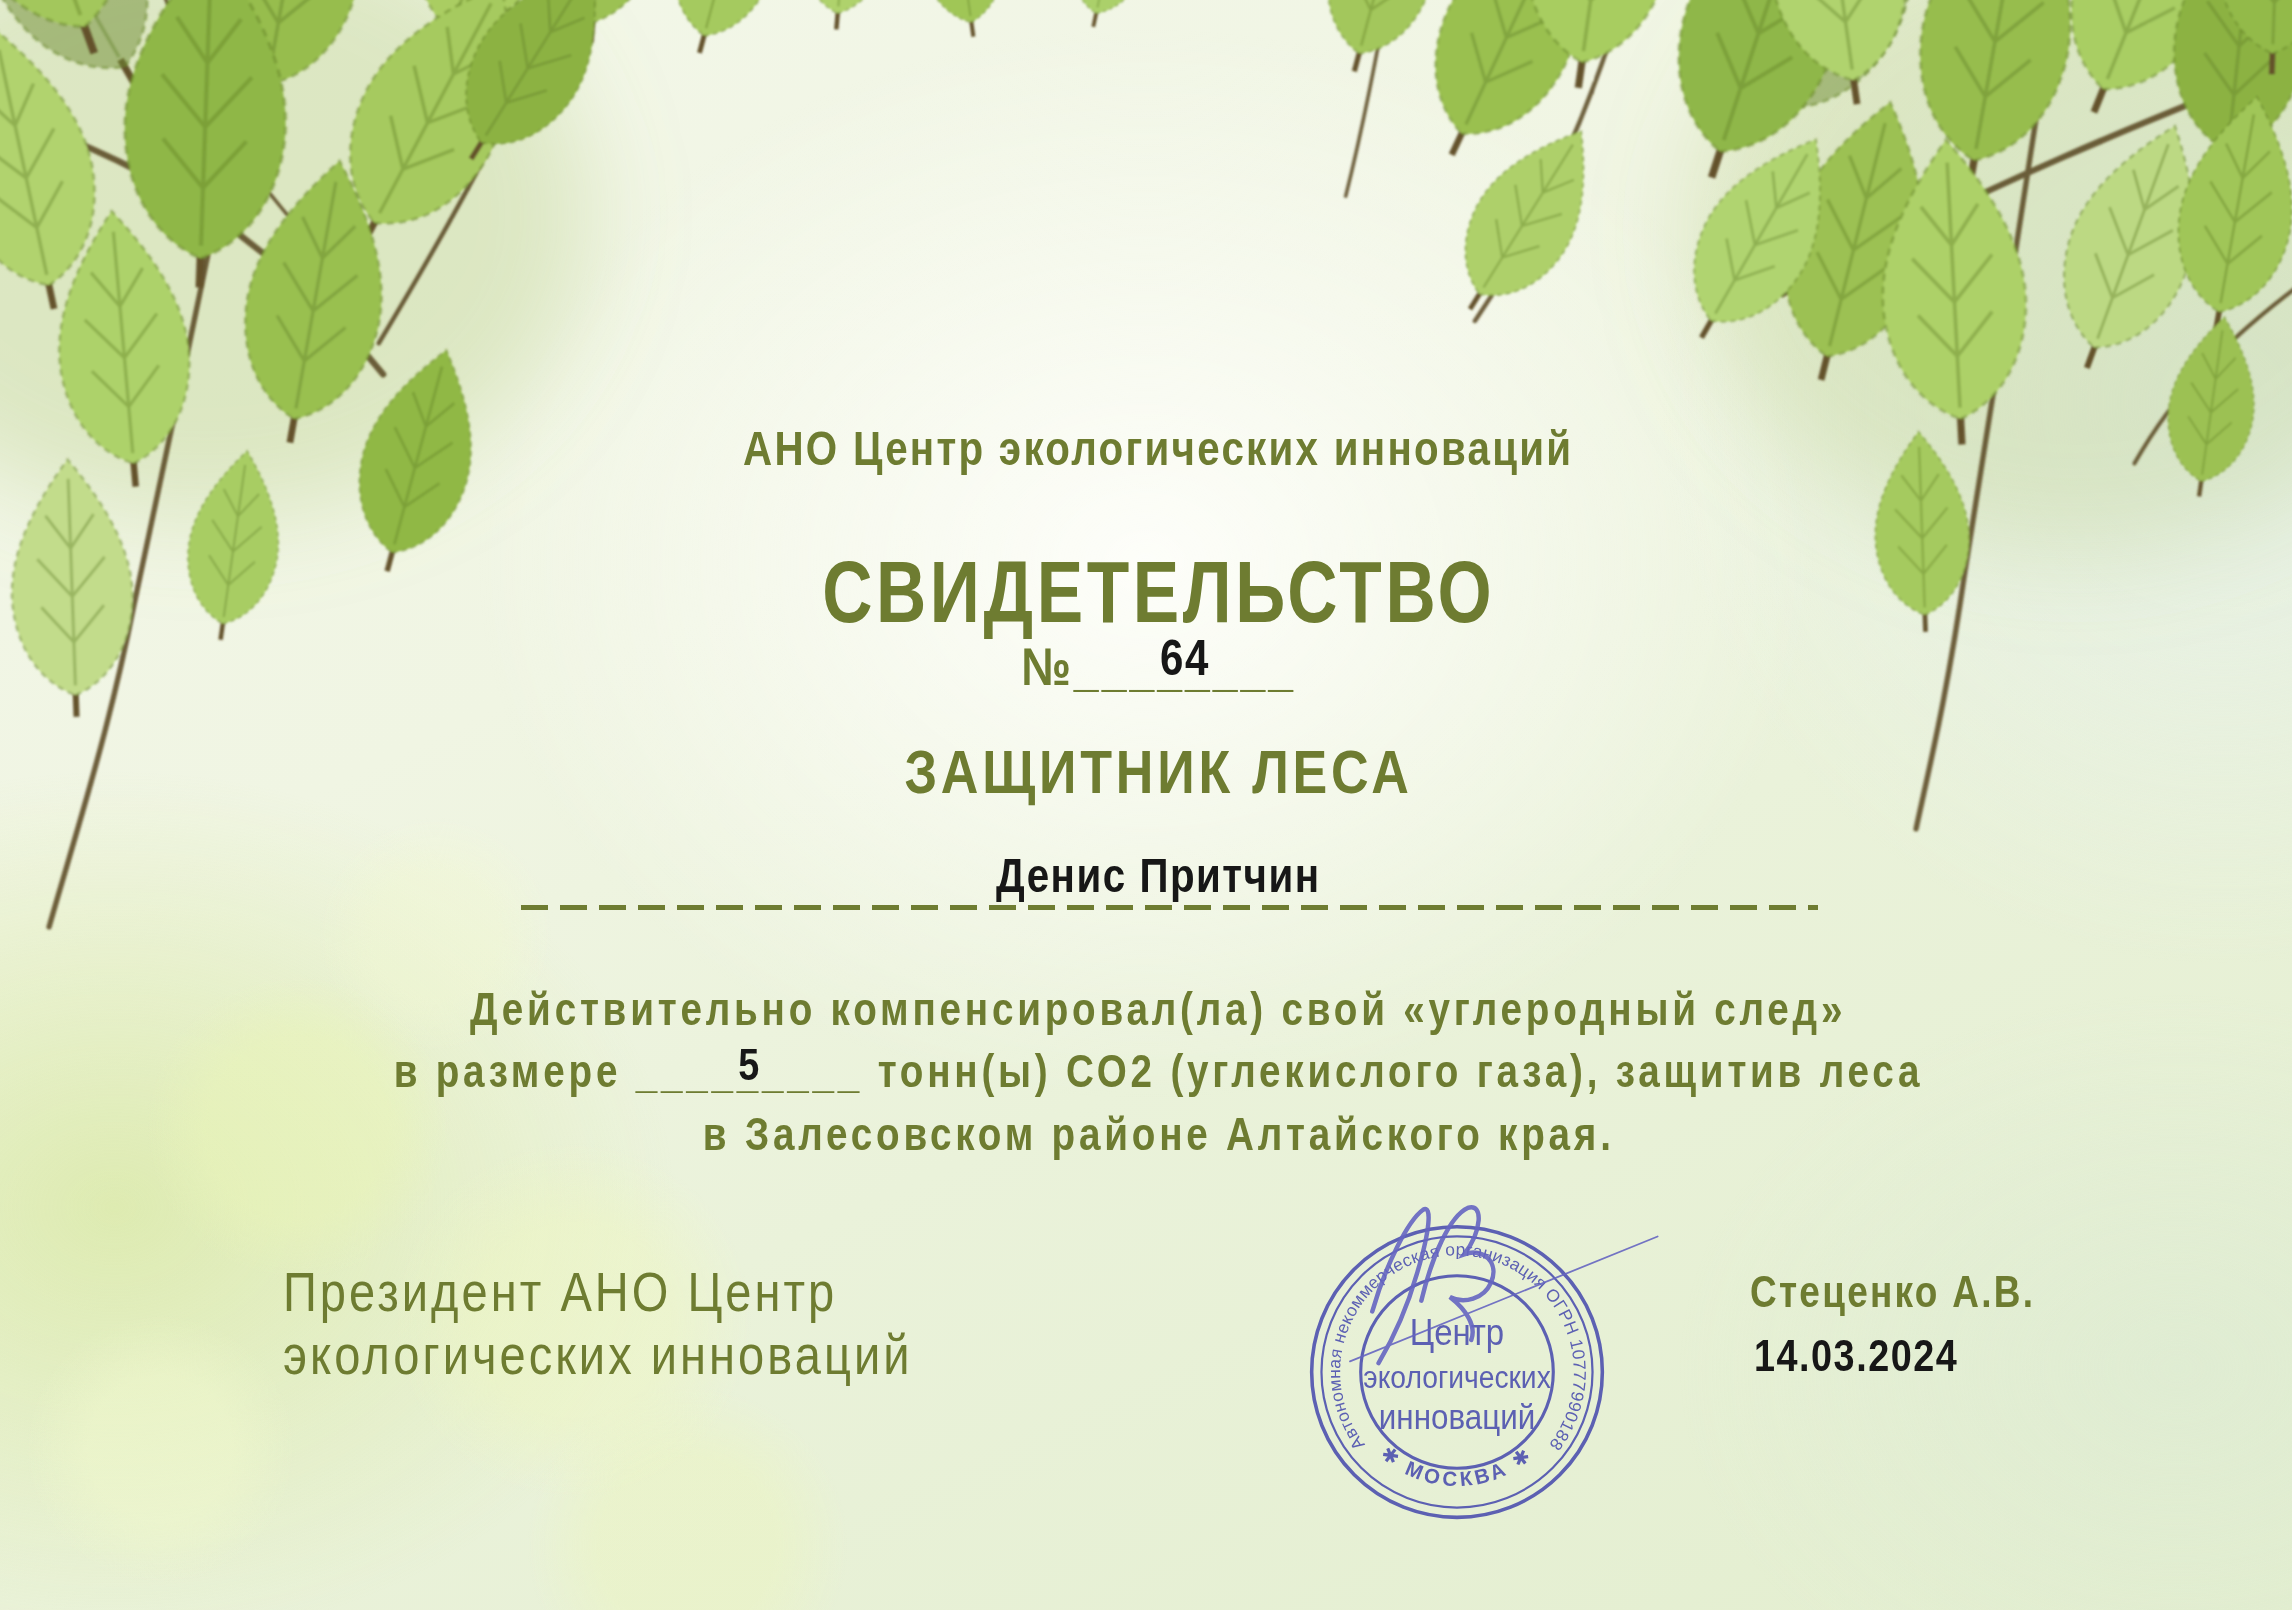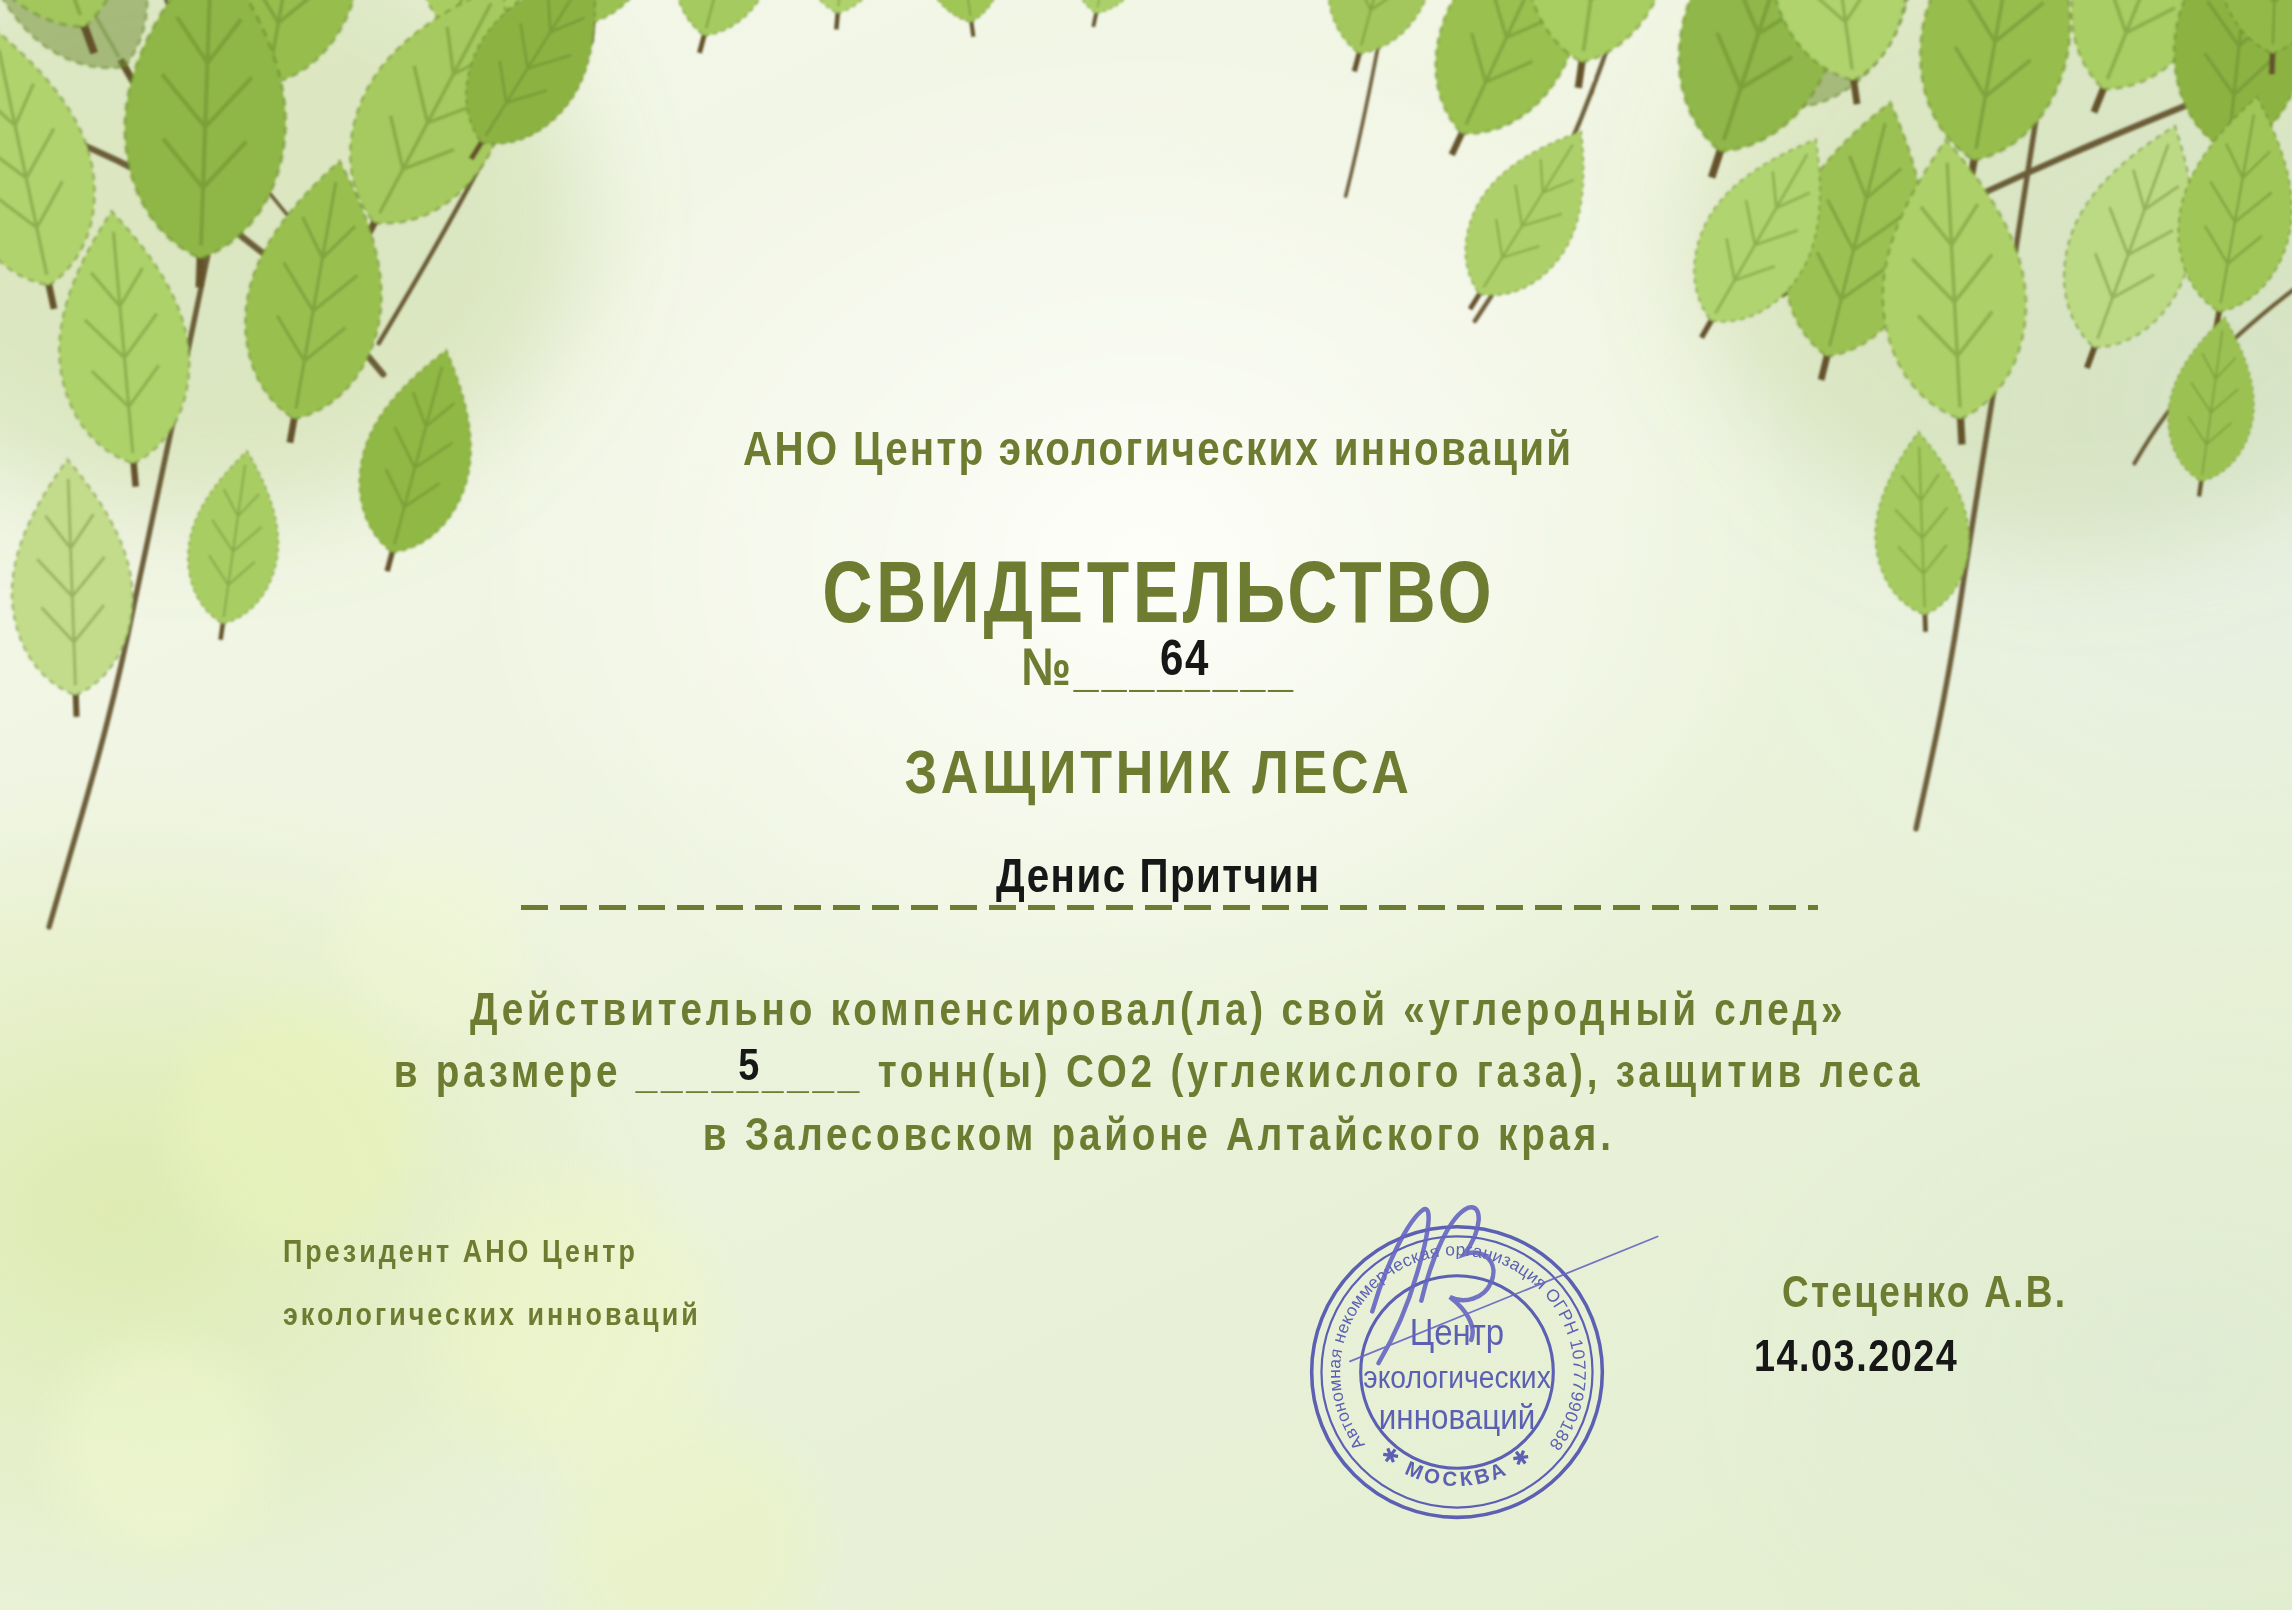--- a/index.html
+++ b/index.html
@@ -35,22 +35,22 @@
   .num-line .fill-value{font-size:50px;}
   .award{top:736px;font-size:62px;font-weight:700;letter-spacing:4.5px;}
   .name-line{top:848px;font-size:48px;font-weight:700;letter-spacing:1.8px;}
   .name-underline{
     top:905px;left:521px;width:1297px;height:4.5px;
     background:repeating-linear-gradient(90deg,#6e7c31 0 27px,rgba(0,0,0,0) 27px 39px);
   }
   .body-line{font-size:46px;font-weight:700;letter-spacing:4.5px;}
   .bl1{top:982px;} .bl2{top:1044px;} .bl3{top:1107px;}
   .bl2 .fill-value{font-size:45px;bottom:10.7px;}
-  .president{left:283px;top:1220px;font-size:32px;font-weight:700;letter-spacing:3.6px;line-height:63px;text-align:left;}
-  .signer{left:1750px;top:1267px;font-size:44px;font-weight:700;letter-spacing:2.7px;margin-left:32px;}
+  .president{left:283px;top:1260px;font-size:56px;font-weight:400;letter-spacing:3.6px;line-height:63px;text-align:left;}
+  .signer{left:1750px;top:1267px;font-size:44px;font-weight:700;letter-spacing:2.7px;}
   .date{left:1754px;top:1330px;font-size:45px;font-weight:700;letter-spacing:1.8px;text-align:right;}
   svg text{font-family:"Liberation Sans","DejaVu Sans",sans-serif;}
 </style>
 </head>
 <body>
 
 <svg class="abs" style="left:0;top:0;" width="2293" height="1025" viewBox="0 0 2573 1150" aria-hidden="true">
   <defs>
     <g id="lf">
       <path d="M0,-18 L0,6" stroke="#63512c" stroke-width="5" fill="none"></path>

